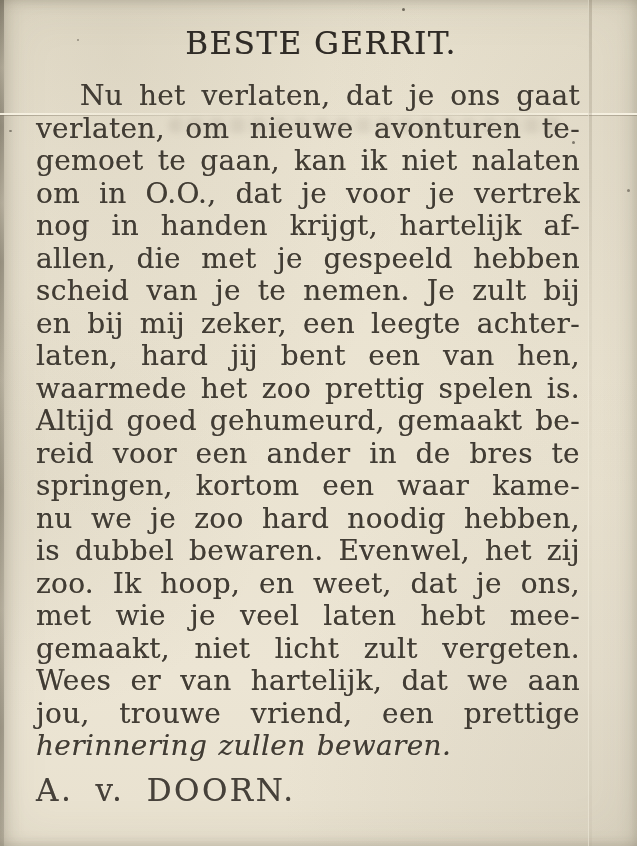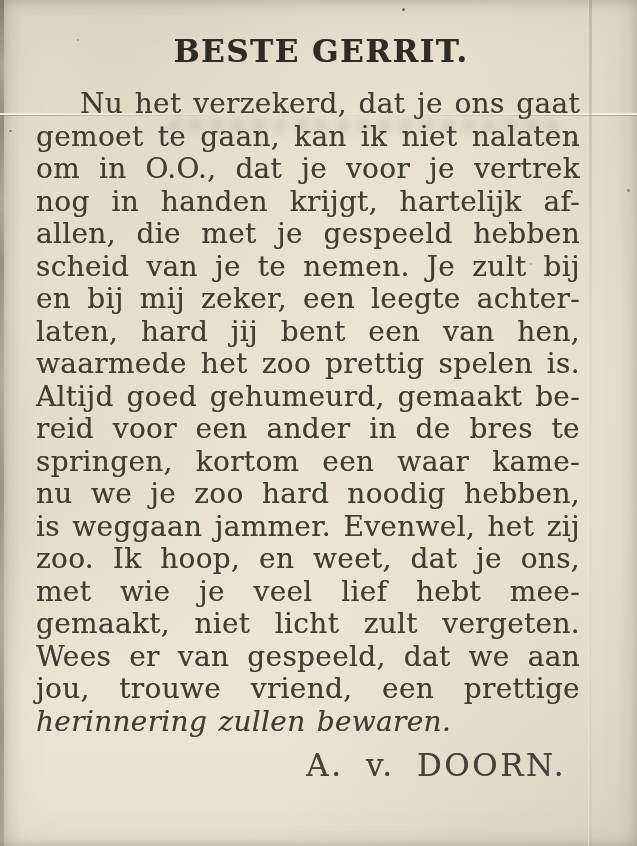--- a/index.html
+++ b/index.html
@@ -72,25 +72,25 @@
   .speck.s4 { left: 77px;  top: 39px;  width: 2px; height: 2px; opacity: .5; }
   .speck.s5 { left: 9px;   top: 130px; width: 3px; height: 2px; opacity: .6; }
   .speck.s6 { left: 530px; top: 263px; width: 2px; height: 2px; opacity: .4; }
 
   .content {
     position: relative;
     margin: 0 57px 0 36px;
     color: var(--ink, #413c34);
   }
   .title {
-    margin: 12px;
+    margin: 4px;
     padding: 22px 0 0 26px;
     text-align: center;
     font-size: 31px;
-    font-weight: bold;
+    font-weight: normal;
     letter-spacing: 1.5px;
     line-height: 34px;
     color: var(--title-ink, #2f2b26);
     text-shadow: 0.4px 0.4px 0.6px rgba(47,43,38,0.55);
   }
   .body-text {
     margin-top: 20px;
     font-size: 28px;
     line-height: 32.5px;
     letter-spacing: 0.3px;
@@ -101,21 +101,21 @@
     text-align: justify;
     text-align-last: justify;
     white-space: normal;
     height: 32.5px;
   }
   .line.indent { text-indent: 44px; }
   .line.last { text-align: left; text-align-last: left; font-style: italic; }
   .signature {
     margin-top: 9px;
     padding-right: 14px;
-    text-align: right;
+    text-align: left;
     font-size: 31px;
     line-height: 36px;
     letter-spacing: 2.5px;
     word-spacing: 10px;
     color: #46413a;
     text-shadow: 0 0 0.5px rgba(70,64,55,0.5);
   }
 </style>
 </head>
 <body>
@@ -129,36 +129,37 @@
   <div class="speck s1"></div>
   <div class="speck s2"></div>
   <div class="speck s3"></div>
   <div class="speck s4"></div>
   <div class="speck s5"></div>
   <div class="speck s6"></div>
 
   <div class="content">
     <h1 class="title">BESTE GERRIT.</h1>
     <div class="body-text">
-      <div class="line indent">Nu het verzekerd, dat je ons gaat</div>
+      <div class="line indent">Nu het verlaten, dat je ons gaat</div>
+      <div class="line">verlaten, om nieuwe avonturen te-</div>
       <div class="line">gemoet te gaan, kan ik niet nalaten</div>
       <div class="line">om in O.O., dat je voor je vertrek</div>
       <div class="line">nog in handen krijgt, hartelijk af-</div>
       <div class="line">allen, die met je gespeeld hebben</div>
       <div class="line">scheid van je te nemen. Je zult bij</div>
       <div class="line">en bij mij zeker, een leegte achter-</div>
       <div class="line">laten, hard jij bent een van hen,</div>
       <div class="line">waarmede het zoo prettig spelen is.</div>
       <div class="line">Altijd goed gehumeurd, gemaakt be-</div>
       <div class="line">reid voor een ander in de bres te</div>
       <div class="line">springen, kortom een waar kame-</div>
       <div class="line">nu we je zoo hard noodig hebben,</div>
-      <div class="line">is weggaan jammer. Evenwel, het zij</div>
+      <div class="line">is dubbel bewaren. Evenwel, het zij</div>
       <div class="line">zoo. Ik hoop, en weet, dat je ons,</div>
-      <div class="line">met wie je veel lief hebt mee-</div>
+      <div class="line">met wie je veel laten hebt mee-</div>
       <div class="line">gemaakt, niet licht zult vergeten.</div>
-      <div class="line">Wees er van gespeeld, dat we aan</div>
+      <div class="line">Wees er van hartelijk, dat we aan</div>
       <div class="line">jou, trouwe vriend, een prettige</div>
       <div class="line last">herinnering zullen bewaren.</div>
     </div>
     <div class="signature">A. v. DOORN.</div>
   </div>
 </div>
 
 </body></html>

